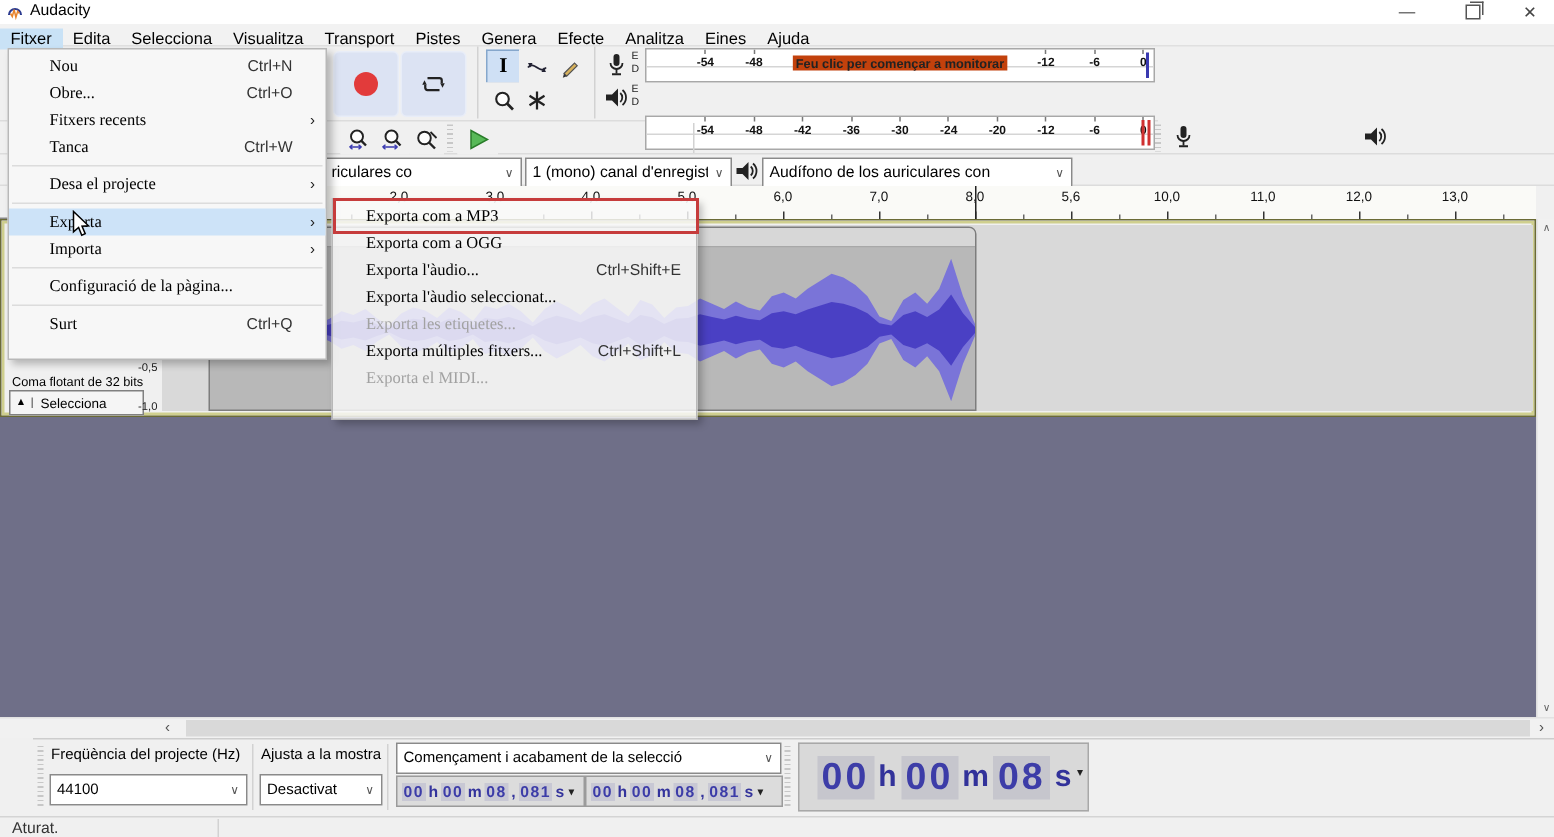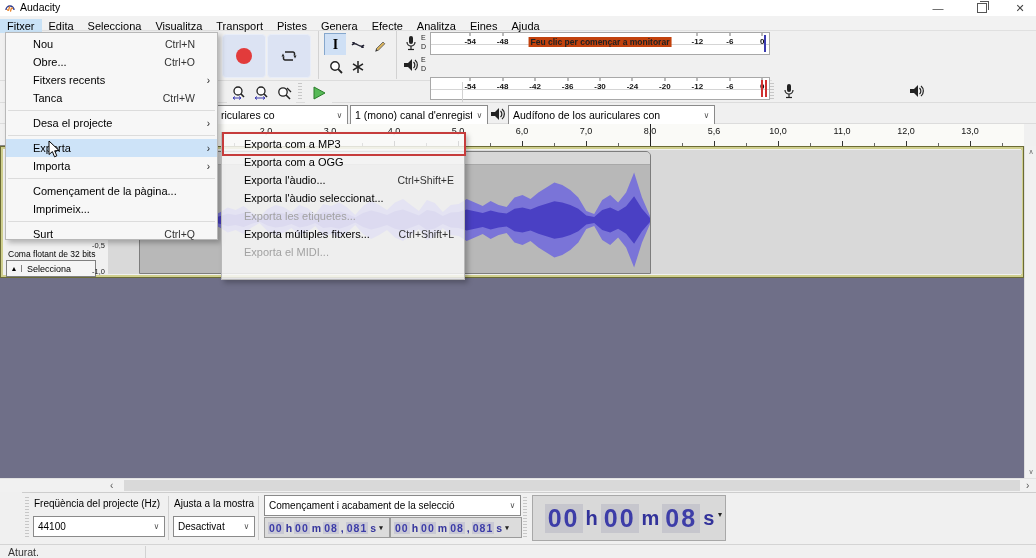--- a/index.html
+++ b/index.html
@@ -80,21 +80,21 @@
   #timerarr{position:absolute;right:3px;top:14px;font-size:8px;color:#222;}
   .grip{position:absolute;width:4px;background:repeating-linear-gradient(180deg,#c7c7c7 0 1px,transparent 1px 3px);}
   
   #statusbar{left:0;top:544px;width:1036px;height:14px;background:#f0f0f0;border-top:1px solid #d4d4d4;font-size:10.5px;color:#333;}
   
   .menu{position:absolute;border:1px solid #b8b8b8;box-shadow:3px 3px 5px rgba(0,0,0,.25);z-index:50;padding-top:2px;box-sizing:border-box;}
   #filemenu{left:5px;top:32px;width:213px;height:208px;background:#f7f7f7;}
   #submenu{left:221px;top:132px;width:244px;height:148px;background:rgba(248,248,248,0.84);}
   .mi{height:18px;display:flex;align-items:center;font-size:11px;padding:0 8px 0 27px;position:relative;}
   #submenu .mi{padding-left:22px;}
-  .mi .ml{flex:1;white-space:nowrap;}
+  .mi .ml{flex:1;white-space:nowrap;font-family:Liberation Serif, serif;}
   .mi .msc{color:#333;margin-right:14px;font-size:10.5px;}
   #submenu .mi .msc{margin-right:2px;}
   .mi .mar{position:absolute;right:7px;font-size:10px;color:#222;}
   .mi.hl{background:#cde3f8;}
   .mi.dis,.mi.dis .msc{color:#a2a2a2;}
   .msep{height:1px;background:#dcdcdc;margin:3px 2px;}
   #redbox{left:222px;top:132px;width:240px;height:20px;border:2px solid #c63c3c;z-index:60;pointer-events:none;}
   #cursor{left:48px;top:140px;z-index:100;}
 </style>
 </head>
@@ -476,24 +476,21 @@
       <div class="mi hl">
         <span class="ml">Exporta</span>
         <span class="mar">›</span>
       </div>
       <div class="mi">
         <span class="ml">Importa</span>
         <span class="mar">›</span>
       </div>
       <div class="msep"></div>
       <div class="mi">
-        <span class="ml">Començament de la pàgina...</span>
-      </div>
-      <div class="mi">
-        <span class="ml">Imprimeix...</span>
+        <span class="ml">Configuració de la pàgina...</span>
       </div>
       <div class="msep"></div>
       <div class="mi">
         <span class="ml">Surt</span>
         <span class="msc">Ctrl+Q</span>
       </div>
     </div>
 
   <div class="menu" id="submenu">
       <div class="mi">

